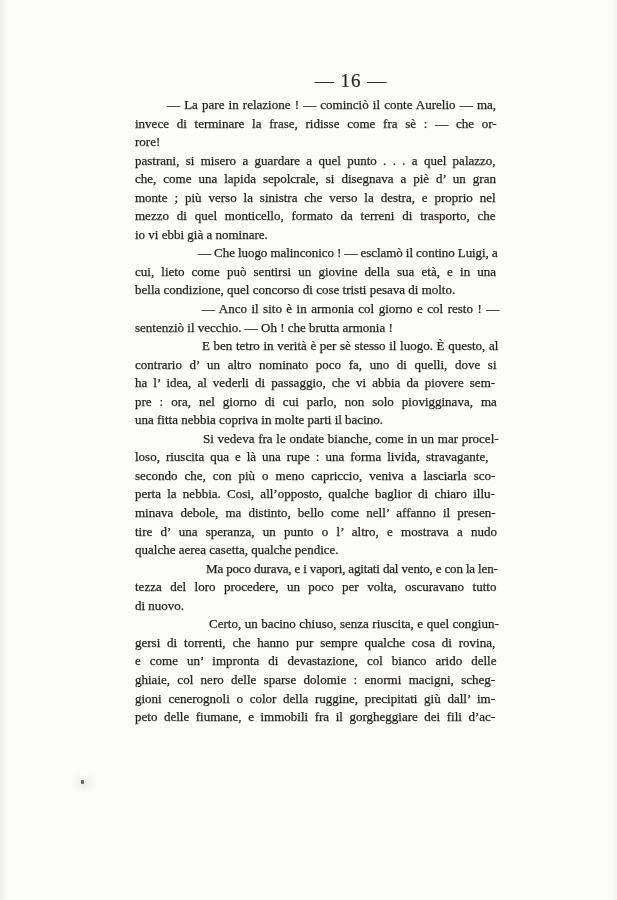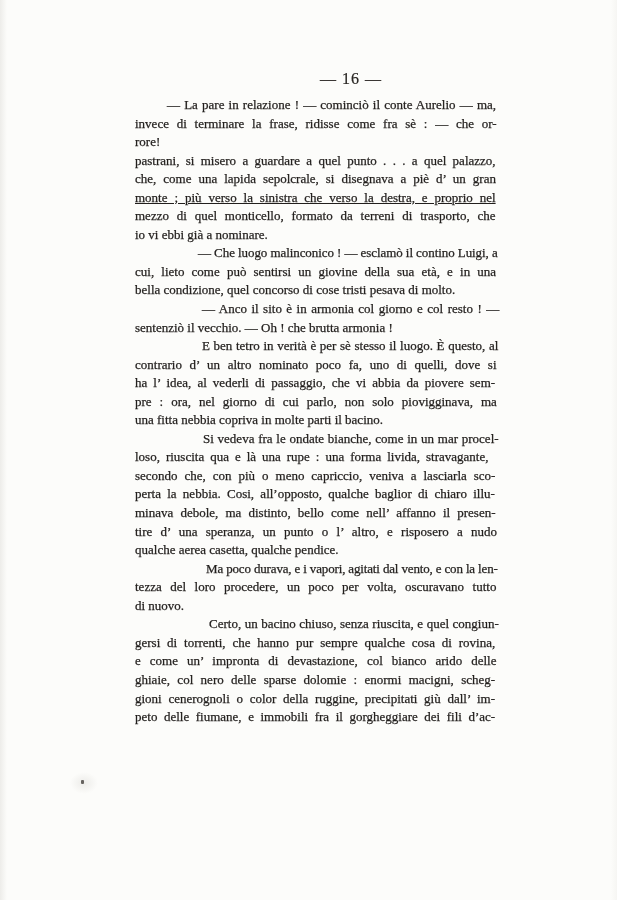--- a/index.html
+++ b/index.html
@@ -23,21 +23,21 @@
     color: #221f1d;
   }
   .page-number {
     position: absolute;
     left: 135px;
     top: 70px;
     width: 390px;
     padding-left: 42px;
     box-sizing: border-box;
     text-align: center;
-    font-size: 16px;
+    font-size: 19px;
     letter-spacing: 1px;
     color: #2a2724;
     -webkit-text-stroke: 0.2px #2a2724;
   }
   .text-block {
     position: absolute;
     left: 135px;
     top: 96px;
     width: 390px;
   }
@@ -75,39 +75,39 @@
 
 <div class="page">
   <div class="page-number">— 16 —</div>
 
   <div class="text-block">
       <div class="line" style="padding-left: 32px;"><span class="lt" style="word-spacing: 0.917px;">— La pare in relazione ! — cominciò il conte Aurelio — ma,</span></div>
       <div class="line"><span class="lt" style="word-spacing: 4.5px;">invece di terminare la frase, ridisse come fra sè : — che or-</span></div>
       <div class="line end"><span class="lt">rore!</span></div>
       <div class="line"><span class="lt" style="word-spacing: 3.077px;">pastrani, si misero a guardare a quel punto . . . a quel palazzo,</span></div>
       <div class="line"><span class="lt" style="word-spacing: 3.727px;">che, come una lapida sepolcrale, si disegnava a piè d’ un gran</span></div>
-      <div class="line"><span class="lt" style="word-spacing: 3.667px; text-decoration: underline;">monte ; più verso la sinistra che verso la destra, e proprio nel</span></div>
+      <div class="line"><span class="lt" style="word-spacing: 3.667px;">monte ; più verso la sinistra che verso la destra, e proprio nel</span></div>
       <div class="line"><span class="lt" style="word-spacing: 4.556px;">mezzo di quel monticello, formato da terreni di trasporto, che</span></div>
       <div class="line end"><span class="lt">io vi ebbi già a nominare.</span></div>
       <div class="line" style="padding-left: 63px;"><span class="lt" style="letter-spacing: -0.073px; word-spacing: 0px;">— Che luogo malinconico ! — esclamò il contino Luigi, a</span></div>
       <div class="line"><span class="lt" style="word-spacing: 3.917px;">cui, lieto come può sentirsi un giovine della sua età, e in una</span></div>
       <div class="line end"><span class="lt">bella condizione, quel concorso di cose tristi pesava di molto.</span></div>
       <div class="line" style="padding-left: 67px;"><span class="lt" style="word-spacing: 1.231px;">— Anco il sito è in armonia col giorno e col resto ! —</span></div>
       <div class="line end"><span class="lt">sentenziò il vecchio. — Oh ! che brutta armonia !</span></div>
       <div class="line" style="padding-left: 67px;"><span class="lt" style="word-spacing: 0.385px;">E ben tetro in verità è per sè stesso il luogo. È questo, al</span></div>
       <div class="line"><span class="lt" style="word-spacing: 4.364px;">contrario d’ un altro nominato poco fa, uno di quelli, dove si</span></div>
       <div class="line"><span class="lt" style="word-spacing: 2.833px;">ha l’ idea, al vederli di passaggio, che vi abbia da piovere sem-</span></div>
       <div class="line"><span class="lt" style="word-spacing: 4.727px;">pre : ora, nel giorno di cui parlo, non solo piovigginava, ma</span></div>
       <div class="line end"><span class="lt">una fitta nebbia copriva in molte parti il bacino.</span></div>
       <div class="line" style="padding-left: 68px;"><span class="lt" style="word-spacing: 0.5px;">Si vedeva fra le ondate bianche, come in un mar procel-</span></div>
       <div class="line"><span class="lt" style="word-spacing: 2.727px;">loso, riuscita qua e là una rupe : una forma livida, stravagante,</span></div>
       <div class="line"><span class="lt" style="word-spacing: 3.7px;">secondo che, con più o meno capriccio, veniva a lasciarla sco-</span></div>
       <div class="line"><span class="lt" style="word-spacing: 3px;">perta la nebbia. Cosi, all’opposto, qualche baglior di chiaro illu-</span></div>
       <div class="line"><span class="lt" style="word-spacing: 3.889px;">minava debole, ma distinto, bello come nell’ affanno il presen-</span></div>
-      <div class="line"><span class="lt" style="word-spacing: 5px;">tire d’ una speranza, un punto o l’ altro, e risposero a nudo</span></div>
+      <div class="line"><span class="lt" style="word-spacing: 5px;">tire d’ una speranza, un punto o l’ altro, e mostrava a nudo</span></div>
       <div class="line end"><span class="lt">qualche aerea casetta, qualche pendice.</span></div>
       <div class="line" style="padding-left: 71px;"><span class="lt" style="letter-spacing: -0.15px; word-spacing: 0px;">Ma poco durava, e i vapori, agitati dal vento, e con la len-</span></div>
       <div class="line"><span class="lt" style="word-spacing: 5.222px;">tezza del loro procedere, un poco per volta, oscuravano tutto</span></div>
       <div class="line end"><span class="lt">di nuovo.</span></div>
       <div class="line" style="padding-left: 74px;"><span class="lt" style="word-spacing: 0.25px;">Certo, un bacino chiuso, senza riuscita, e quel congiun-</span></div>
       <div class="line"><span class="lt" style="word-spacing: 3.6px;">gersi di torrenti, che hanno pur sempre qualche cosa di rovina,</span></div>
       <div class="line"><span class="lt" style="word-spacing: 5.778px;">e come un’ impronta di devastazione, col bianco arido delle</span></div>
       <div class="line"><span class="lt" style="word-spacing: 4.111px;">ghiaie, col nero delle sparse dolomie : enormi macigni, scheg-</span></div>
       <div class="line"><span class="lt" style="word-spacing: 3.444px;">gioni cenerognoli o color della ruggine, precipitati giù dall’ im-</span></div>
       <div class="line"><span class="lt" style="word-spacing: 3.3px;">peto delle fiumane, e immobili fra il gorgheggiare dei fili d’ac-</span></div>

